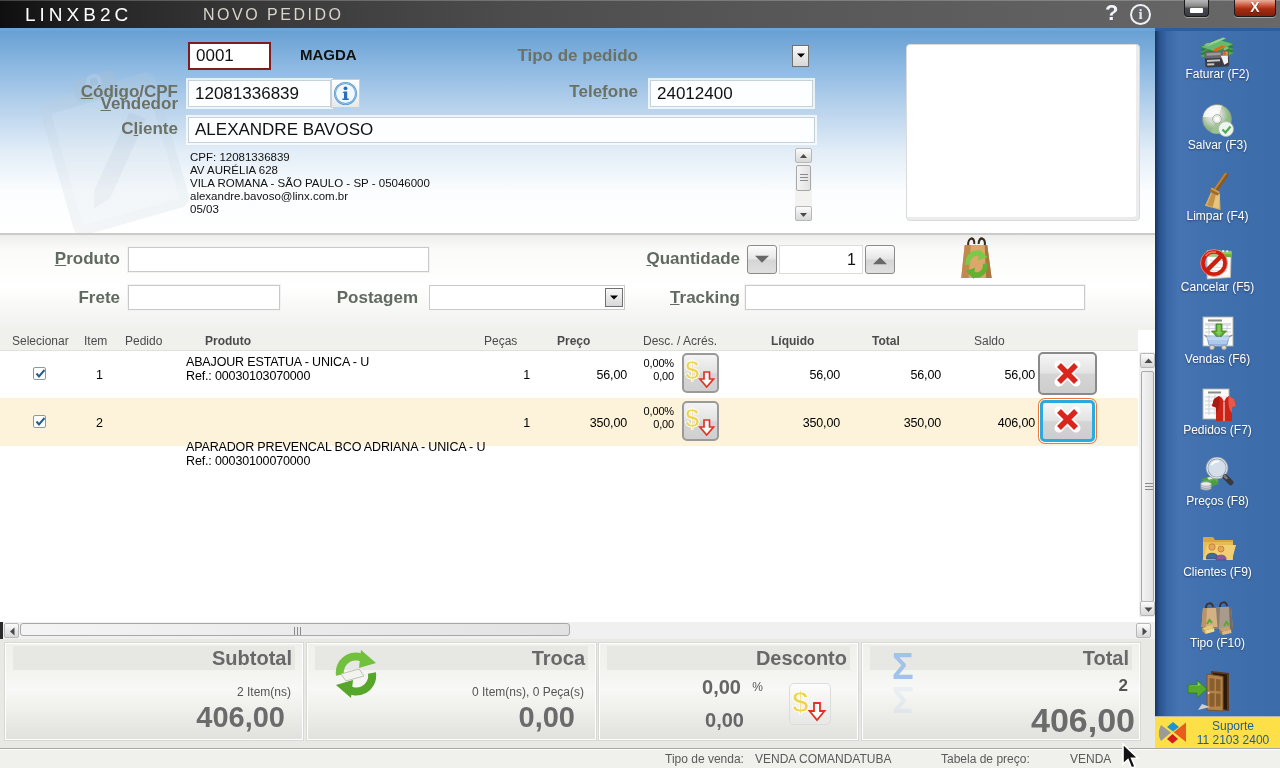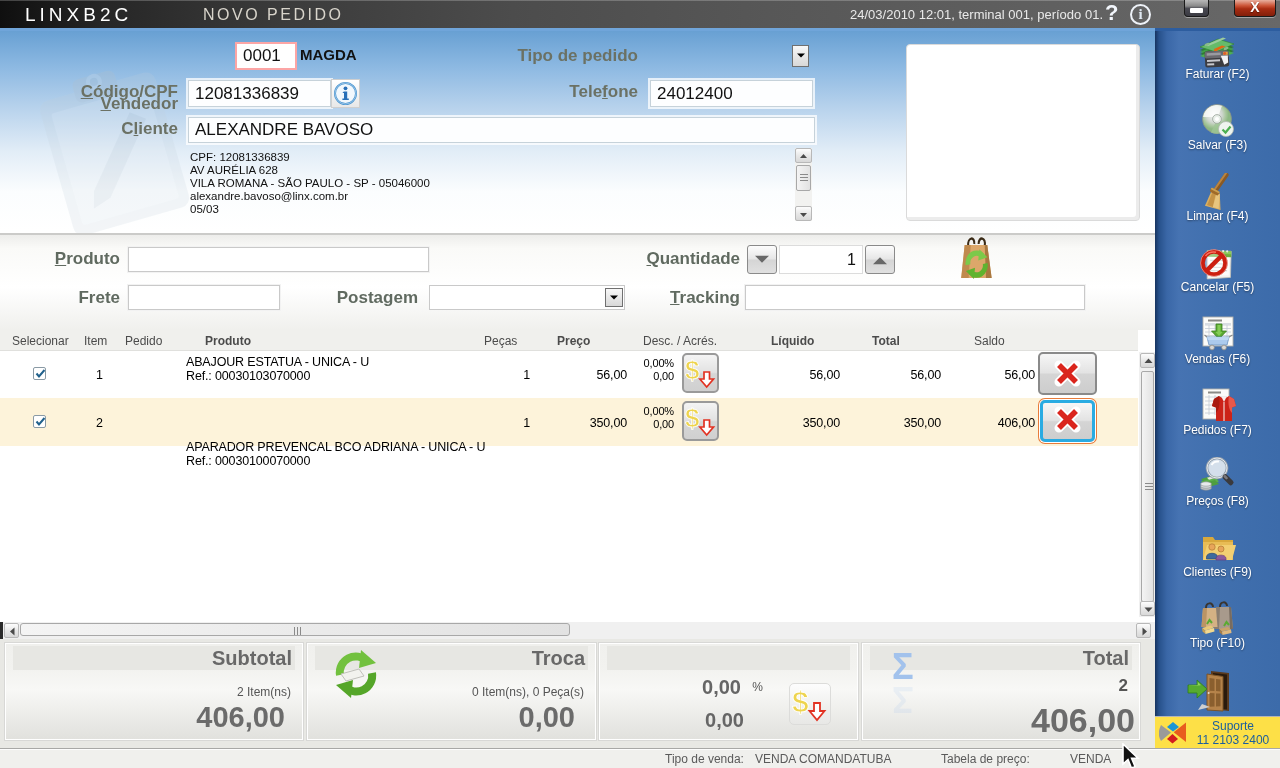--- a/index.html
+++ b/index.html
@@ -28,21 +28,21 @@
   background:linear-gradient(90deg,#16335f 0px,#27518b 4px,#3a67a7 12px,#4673b2 24px,#4170ae 60px,#3c6baa 125px); }
 .dlabel { position:absolute; left:1155px; width:125px; text-align:center; color:#fff; font-size:12px; text-shadow:0 1px 2px rgba(0,0,0,.45); }
 #suporte { left:1155px; top:716px; width:125px; height:32px; background:#fde047; border-top:1px solid #b5b5b5; }
 #suporte .txt { position:absolute; left:32px; top:2px; width:92px; text-align:center; color:#1b5d9e; font-size:12px; line-height:14px; }
 
 
 #formtop { left:0; top:31px; width:1155px; height:201px;
   background:linear-gradient(180deg,#68a0d3 0%,#8db9e2 18%,#b7d2ec 38%,#e2edf7 60%,#fbfdfe 80%,#ffffff 100%); }
 .flabel { position:absolute; color:#6b7164; font-weight:bold; font-size:17px; text-align:right; }
 .finput { position:absolute; background:#fdfeff; border:1px solid #c6d2da; box-shadow:0 0 0 2px rgba(255,255,255,.75); font-size:17px; color:#111; padding-left:6px; display:flex; align-items:center; }
-#inpVend { left:188px; top:42px; width:62px; height:28px; border:2px solid #fca5a5; box-shadow:none; background:#fff;margin-left:47px; }
+#inpVend { left:188px; top:42px; width:83px; height:28px; border:2px solid #7f1d1d; box-shadow:none; background:#fff; }
 #magda { left:300px; top:46px; font-size:15px; font-weight:bold; color:#111; }
 #inpCpf { left:188px; top:80px; width:143px; height:27px; }
 #btnInfo { left:331px; top:79px; width:29px; height:29px; background:linear-gradient(180deg,#fff, #e8e8e8); border:1px solid #cfcfcf; }
 #inpCli { left:188px; top:117px; width:627px; height:26px; }
 #inpTel { left:650px; top:80px; width:163px; height:27px; }
 #ddTipo { left:650px; top:43px; width:160px; height:26px; background:#fff; border:1px solid #8a9aa8; font-size:15px; color:#3c3c3c; display:flex; align-items:center; padding-left:6px; }
 .ddbtn { position:absolute; background:linear-gradient(180deg,#f8f8f8,#d8d8d8); border:1px solid #707070; }
 .ddbtn:after { content:""; position:absolute; left:50%; top:50%; transform:translate(-50%,-30%); border:4px solid transparent; border-top-color:#000; }
 #addr { left:190px; top:151px; font-size:11.5px; color:#111; line-height:13px; }
 #addrsb { left:795px; top:148px; width:17px; height:73px; background:#f2f2f0; }
@@ -98,21 +98,20 @@
 #statusbar { left:0; top:748px; width:1280px; height:20px; background:#f0f0ed; border-top:1px solid #a8a8a6; box-shadow:inset 0 1px 0 #fdfdfd; }
 .stxt { position:absolute; top:4px; font-size:12px; color:#5a5a5a; }
 </style>
 </head>
 <body>
 <div id="stage">
 
   <div class="abs" id="titlebar"></div>
   <div class="abs" id="logo">LINXB2C</div>
   <div class="abs" id="wintitle">NOVO PEDIDO</div>
-  <div class="abs" id="datetext">24/03/2010 12:01, terminal 001, período 01.</div>
   <div class="abs" id="qmark">?</div>
   <div class="abs" id="iinfo">i</div>
   <div class="abs winbtn" id="btnmin">
       <div class="bar"></div>
     </div>
   <div class="abs winbtn" id="btnclose">X</div>
   <div class="abs" id="blueline"></div>
   <div class="abs" id="bluelineR"></div>
 
   <div class="abs" id="formtop"></div>
@@ -311,20 +310,21 @@
       <svg style="position:absolute;left:21px;top:4px;" width="54" height="52" viewBox="0 0 54 52">
         <path d="M11,27 A16,16 0 0 1 38,13" stroke="#72c13e" stroke-width="8" fill="none"></path>
         <polygon points="32,2 47,15 30,20" fill="#72c13e"></polygon>
         <path d="M43,25 A16,16 0 0 1 16,39" stroke="#55a629" stroke-width="8" fill="none"></path>
         <polygon points="22,50 7,37 24,32" fill="#55a629"></polygon>
         <polygon points="12,26 30,21 35,28 17,33" fill="#f2f2ee" stroke="#c0c0ba" stroke-width="1"></polygon>
       </svg>
     </div>
     <div class="panel" style="left:599px;width:259px;">
       <div class="pband"></div>
+      <div class="phead">Desconto</div>
       <div class="psub" style="top:32px;right:116px;font-size:20px;font-weight:bold;color:#666;">0,00</div>
       <div class="psub" style="top:36px;right:94px;font-size:12px;color:#555;">%</div>
       <div class="psub" style="top:65px;right:113px;font-size:20px;font-weight:bold;color:#666;">0,00</div>
       <div class="descbtn" style="left:189px;top:39px;width:42px;height:42px;border:1px solid #dcdcda;background:linear-gradient(180deg,#fdfdfd,#f0f0ee 55%,#e8e8e6);"><svg width="40" height="40" viewBox="0 0 40 40">
         <text x="2" y="28" font-size="30" font-weight="bold" fill="#eed44e" stroke="#fff" stroke-width="0.9" font-family="Liberation Sans">$</text>
         <path d="M24,19 h6 v8 h4.5 l-7.5,9 -7.5,-9 h4.5 z" fill="#fff" stroke="#e23222" stroke-width="1.8"></path>
       </svg></div>
     </div>
     <div class="panel" style="left:862px;width:278px;">
       <div class="pband"></div>

